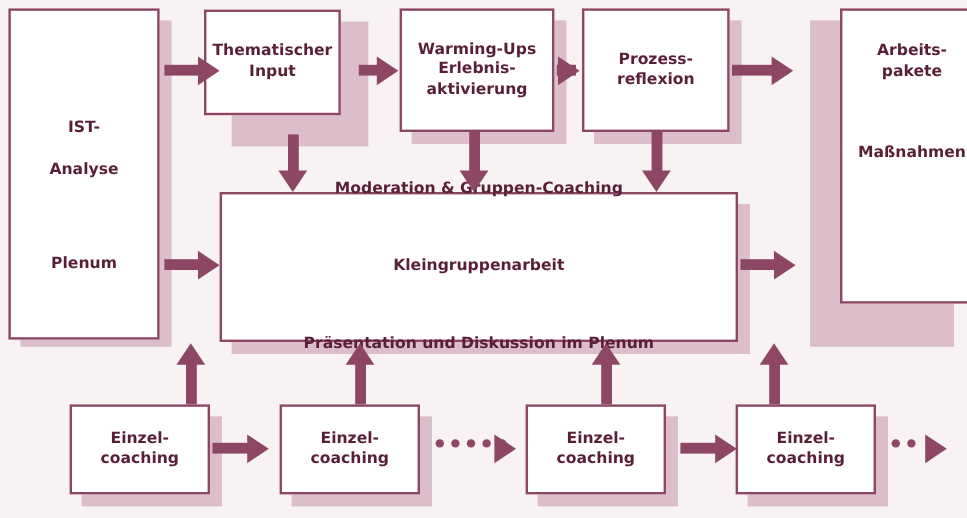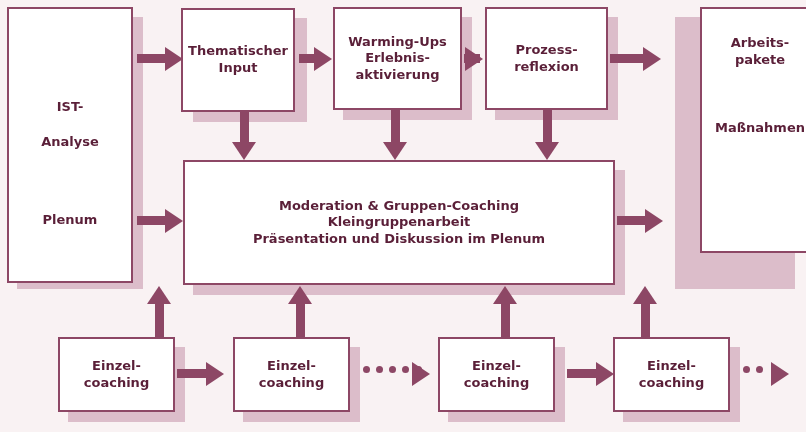--- a/index.html
+++ b/index.html
@@ -176,21 +176,21 @@
   </div>
   <div class="head-r" style="left:771px; top:362px;"></div>
 
   <div class="box col-left" style="left:7px; top:7px; width:126px; height:276px;gap:18px;">
     <span class="line">IST-</span>
     <span class="line">Analyse</span>
     <div class="gap-c"></div>
     <span class="line">Plenum</span>
   </div>
 
-  <div class="box" style="left:181px; top:8px; width:114px; height:104px;">
+  <div class="box" style="left:170px; top:8px; width:114px; height:88px;">
     <span class="line">Thematischer</span>
     <span class="line">Input</span>
   </div>
 
   <div class="box" style="left:333px; top:7px; width:129px; height:103px;">
     <span class="line">Warming-Ups</span>
     <span class="line">Erlebnis-</span>
     <span class="line">aktivierung</span>
   </div>
 
@@ -200,21 +200,21 @@
   </div>
 
   <div class="box col-right" style="left:700px; top:7px; width:120px; height:246px;">
     <span class="line">Arbeits-</span>
     <span class="line">pakete</span>
     <div class="gap-a"></div>
     <span class="line">Maßnahmen</span>
     <div class="gap-b"></div>
   </div>
 
-  <div class="box" style="left:183px; top:160px; width:432px; height:125px;">
+  <div class="box" style="left:183px; top:160px; width:432px; height:125px;gap:48px;">
     <span class="line">Moderation &amp; Gruppen-Coaching</span>
     <span class="line">Kleingruppenarbeit</span>
     <span class="line">Präsentation und Diskussion im Plenum</span>
   </div>
 
   <div class="box" style="left:58px; top:337px; width:117px; height:75px;">
     <span class="line">Einzel-</span>
     <span class="line">coaching</span>
   </div>
 

